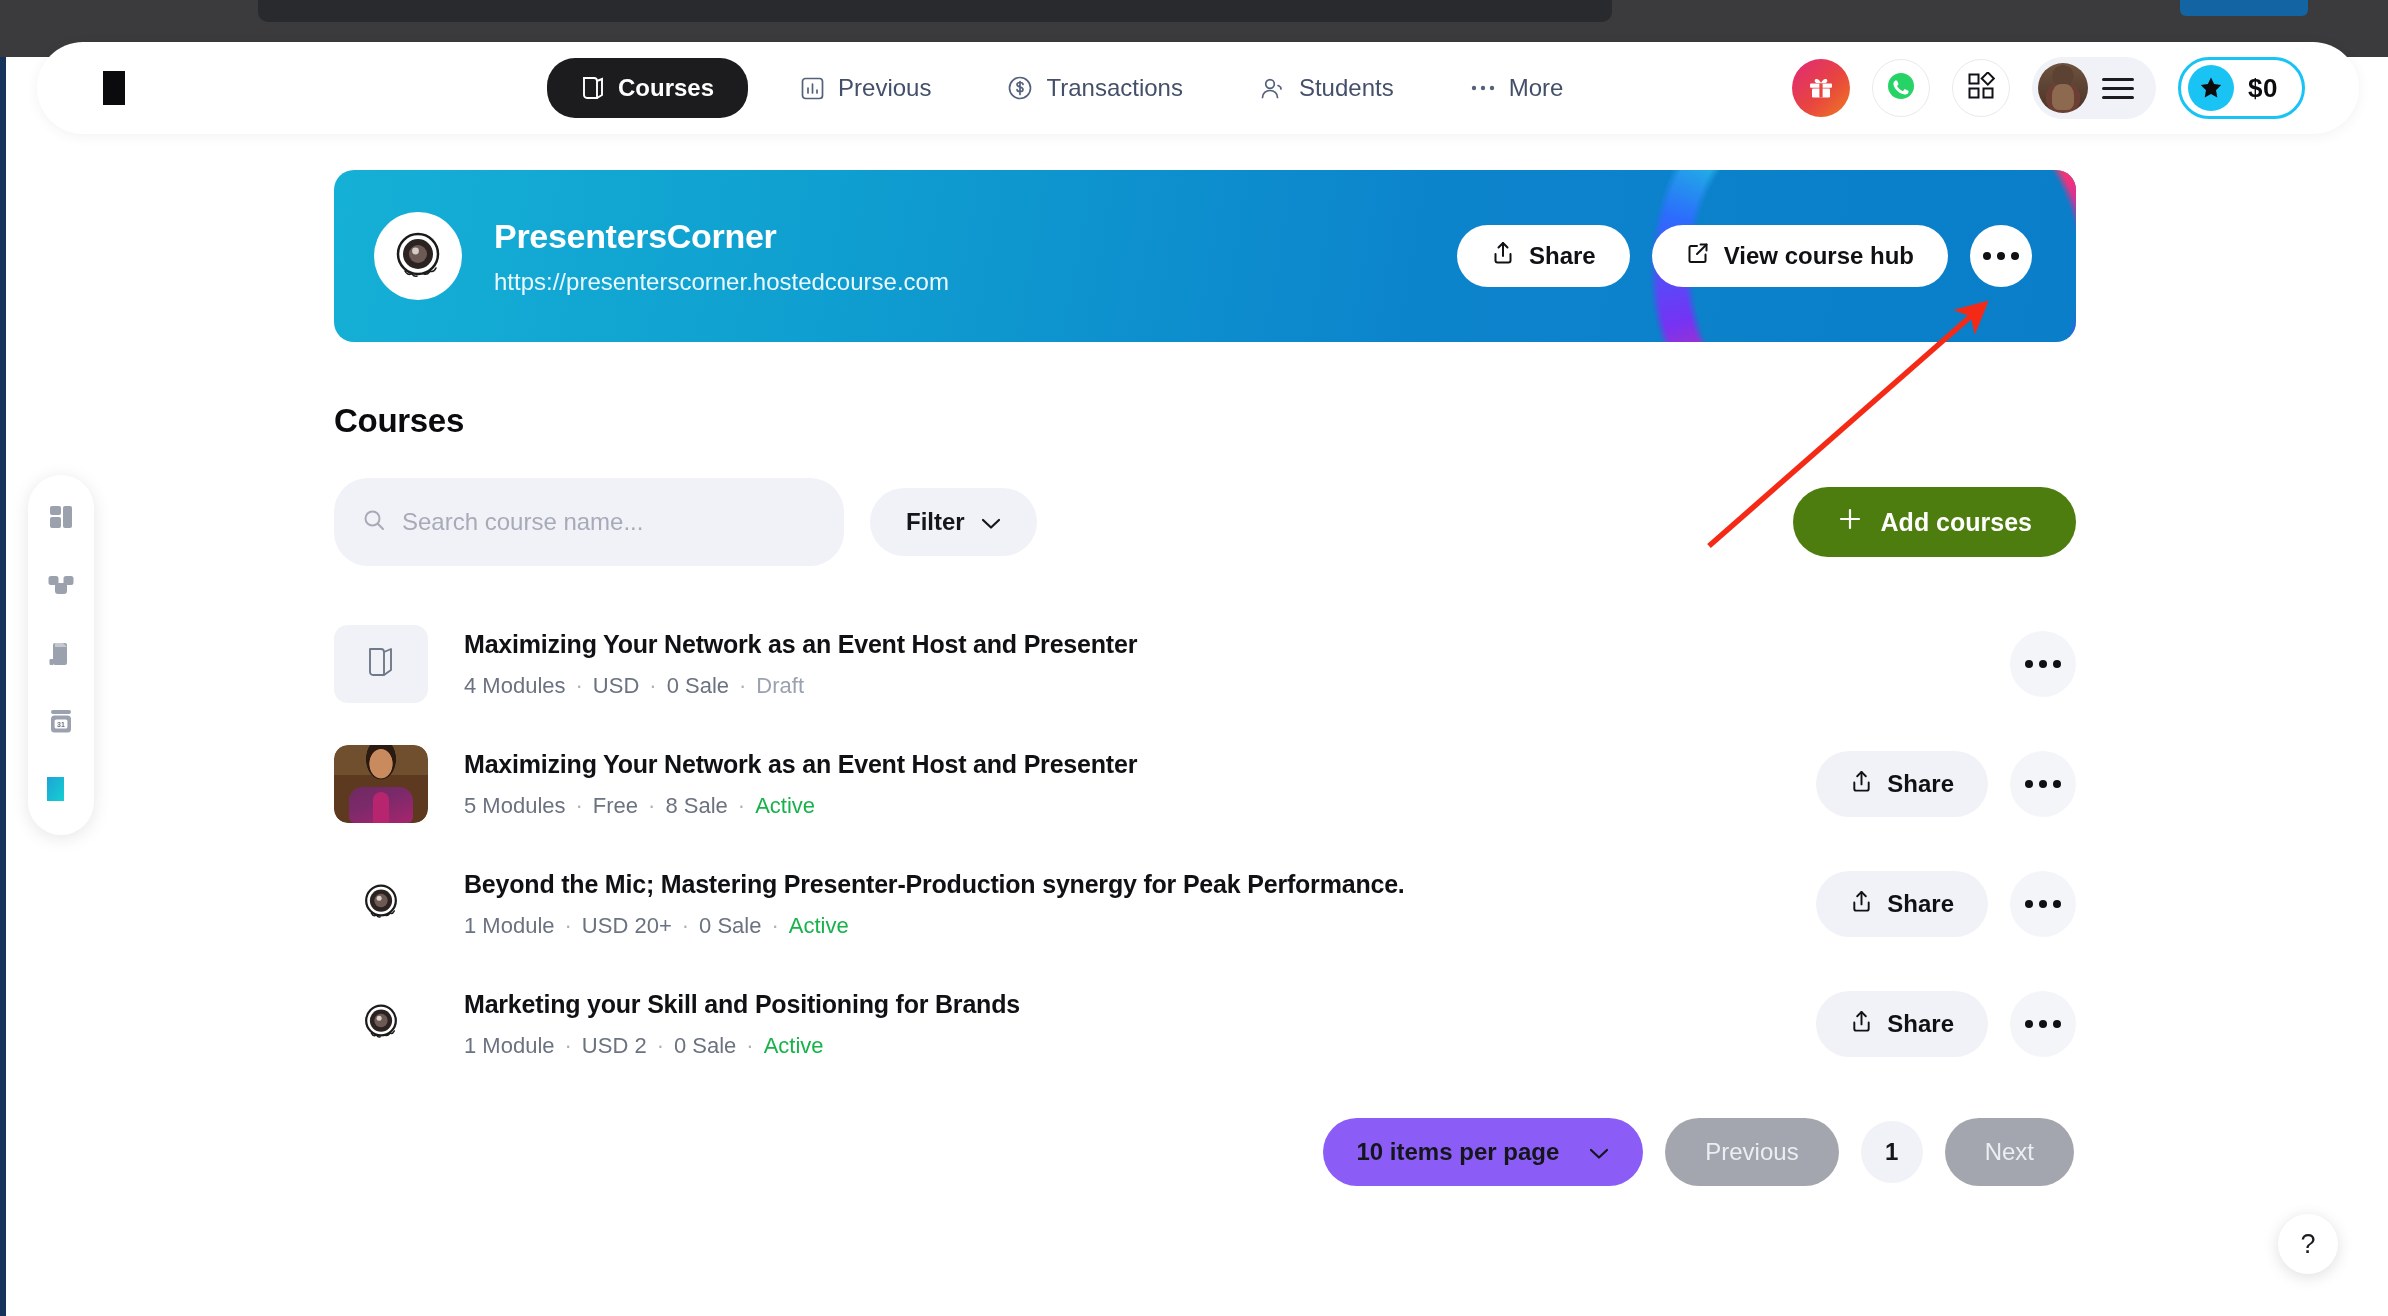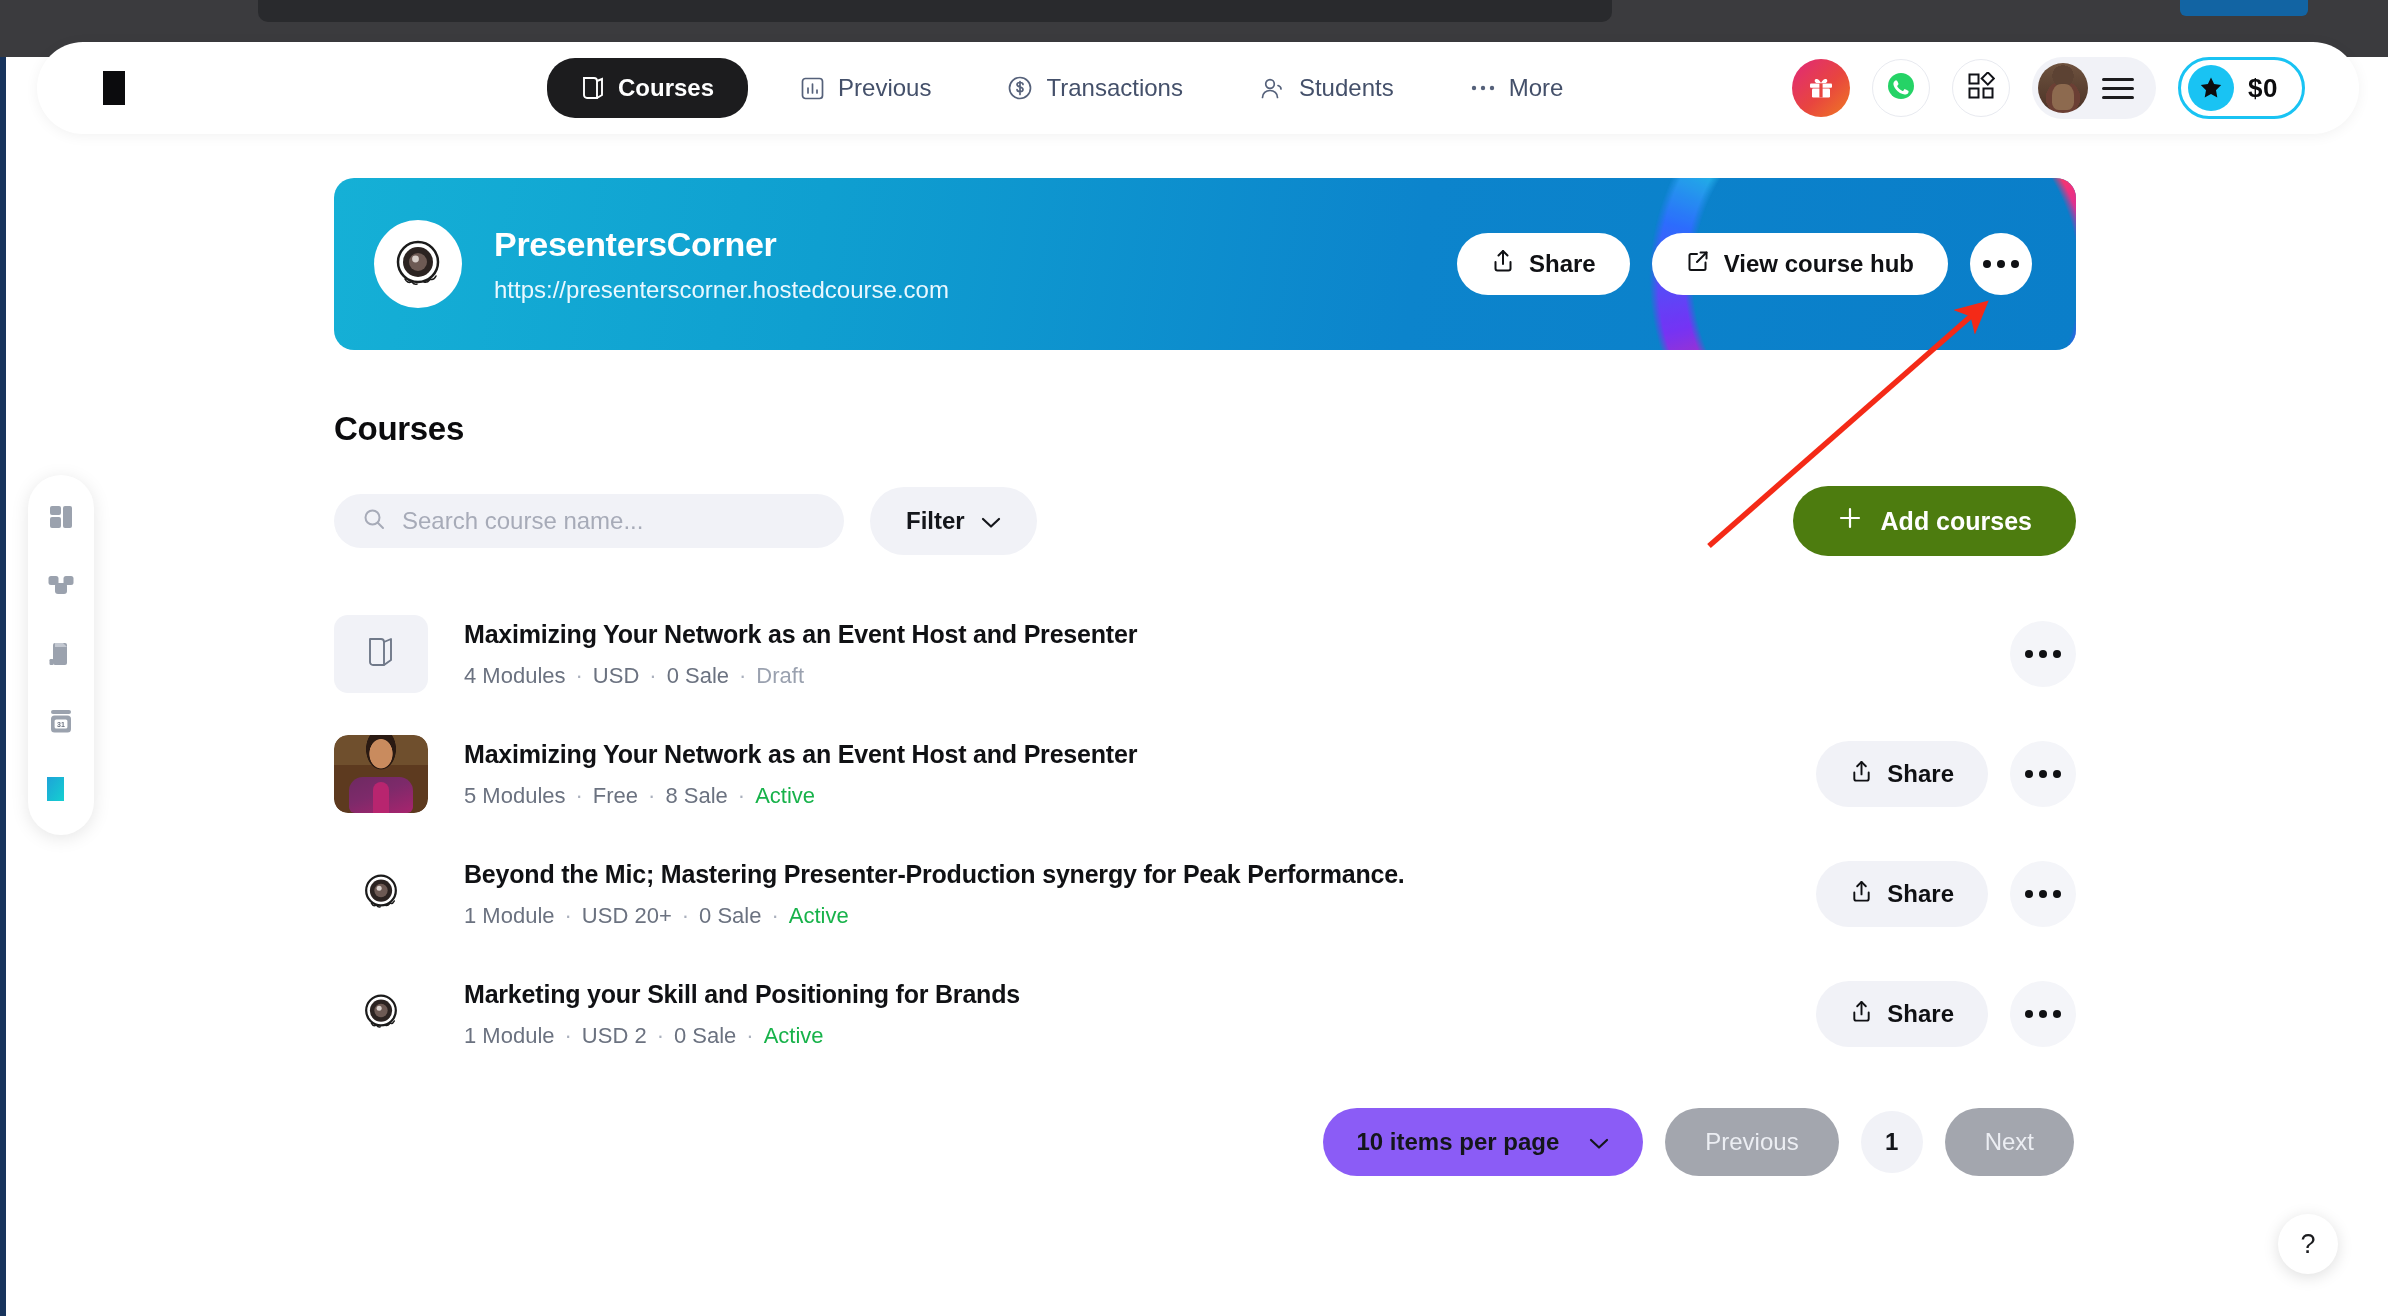--- a/index.html
+++ b/index.html
@@ -104,21 +104,21 @@
   .dock {
     position: absolute; left: 28px; top: 475px; width: 66px; height: 360px;
     background: #ffffff; border-radius: 33px;
     box-shadow: 0 3px 18px rgba(0,0,0,0.10);
     display: flex; flex-direction: column; align-items: center;
     padding-top: 24px; gap: 28px;
   }
   .dock-item { width: 40px; height: 40px; display:flex; align-items:center; justify-content:center; cursor: pointer; }
 
   
-  .content { position: absolute; left: 334px; top: 178px; width: 1742px; }
+  .content { position: absolute; left: 334px; top: 170px; width: 1742px; }
 
   .banner {
     position: relative; width: 1742px; height: 172px; border-radius: 20px;
     background: linear-gradient(100deg, #15b0d6 0%, #0f9fd0 28%, #0c84cc 62%, #0a7ec9 100%);
     overflow: hidden; display: flex; align-items: center;
   }
   .banner-arc {
     position: absolute; right: -120px; top: -210px; width: 620px; height: 620px;
     border-radius: 50%;
     background: conic-gradient(from 200deg,
@@ -144,21 +144,21 @@
     display: flex; align-items: center; justify-content: center; gap: 14px;
     padding: 0 34px; font-size: 24px; font-weight: 600; color: #101114; cursor: pointer;
     white-space: nowrap;
   }
   .wbtn-round { width: 62px; height: 62px; border-radius: 50%; padding: 0; }
 
   .section-title { font-size: 33px; font-weight: 800; color: #0b0b0d; margin: 60px 0 0 0; letter-spacing: -.3px; }
 
   .toolbar { display: flex; align-items: center; margin-top: 38px; }
   .search-box {
-    width: 510px; height: 54px; background: #f1f2f7; border-radius: 34px;
+    width: 510px; height: 88px; background: #f1f2f7; border-radius: 34px;
     display: flex; align-items: center; gap: 16px; padding: 16px 28px;
   }
   .search-box input {
     border: 0; outline: 0; background: transparent; font-size: 24px;
     color: #2a2d35; width: 100%; font-family: "Liberation Sans", sans-serif;
   }
   .search-box input::placeholder { color: #a7abb8; }
   .filter-btn {
     margin-left: 26px; height: 68px; background: #f1f2f7; border-radius: 34px;
     display: flex; align-items: center; gap: 16px; padding: 0 36px;

